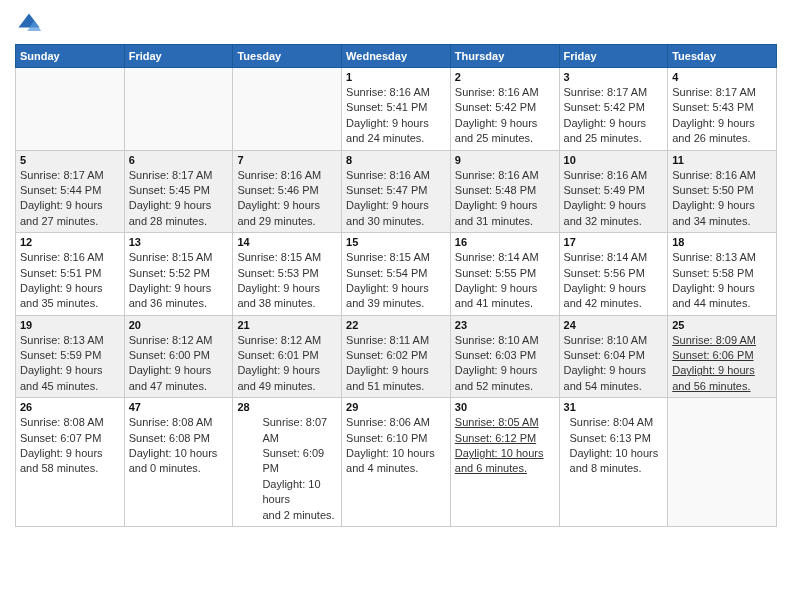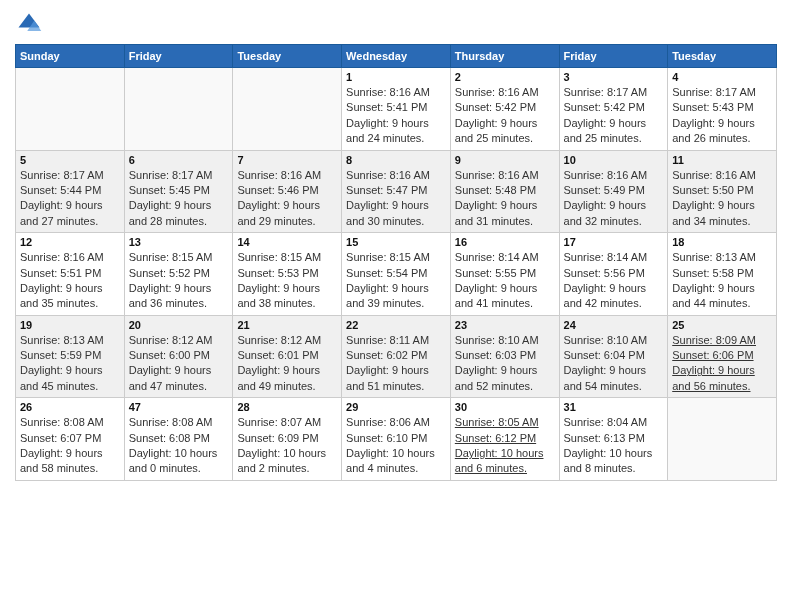--- a/index.html
+++ b/index.html
@@ -329,42 +329,42 @@
           </td>
           <td>
             <div class="day-num">47</div>
             <div class="day-info" style="white-space: pre-line;">Sunrise: 8:08 AM
 Sunset: 6:08 PM
 Daylight: 10 hours
 and 0 minutes.</div>
           </td>
           <td>
             <div class="day-num">28</div>
-            <div class="day-info" style="white-space: pre-line;">Sunrise: 8:07 AM
+            <div class="day-info" style="white-space: pre-line; margin-left: 25px;">Sunrise: 8:07 AM
 Sunset: 6:09 PM
 Daylight: 10 hours
 and 2 minutes.</div>
           </td>
           <td>
             <div class="day-num">29</div>
             <div class="day-info" style="white-space: pre-line;">Sunrise: 8:06 AM
 Sunset: 6:10 PM
 Daylight: 10 hours
 and 4 minutes.</div>
           </td>
           <td>
             <div class="day-num">30</div>
             <div class="day-info" style="white-space: pre-line; text-decoration: underline;">Sunrise: 8:05 AM
 Sunset: 6:12 PM
 Daylight: 10 hours
 and 6 minutes.</div>
           </td>
           <td>
             <div class="day-num">31</div>
-            <div class="day-info" style="white-space: pre-line;">Sunrise: 8:04 AM
+            <div class="day-info" style="white-space: pre-line; margin-left: 6px;">Sunrise: 8:04 AM
 Sunset: 6:13 PM
 Daylight: 10 hours
 and 8 minutes.</div>
           </td>
           <td class="empty"></td>
         </tr>
       </tbody>
   </table>
 </div>
 

